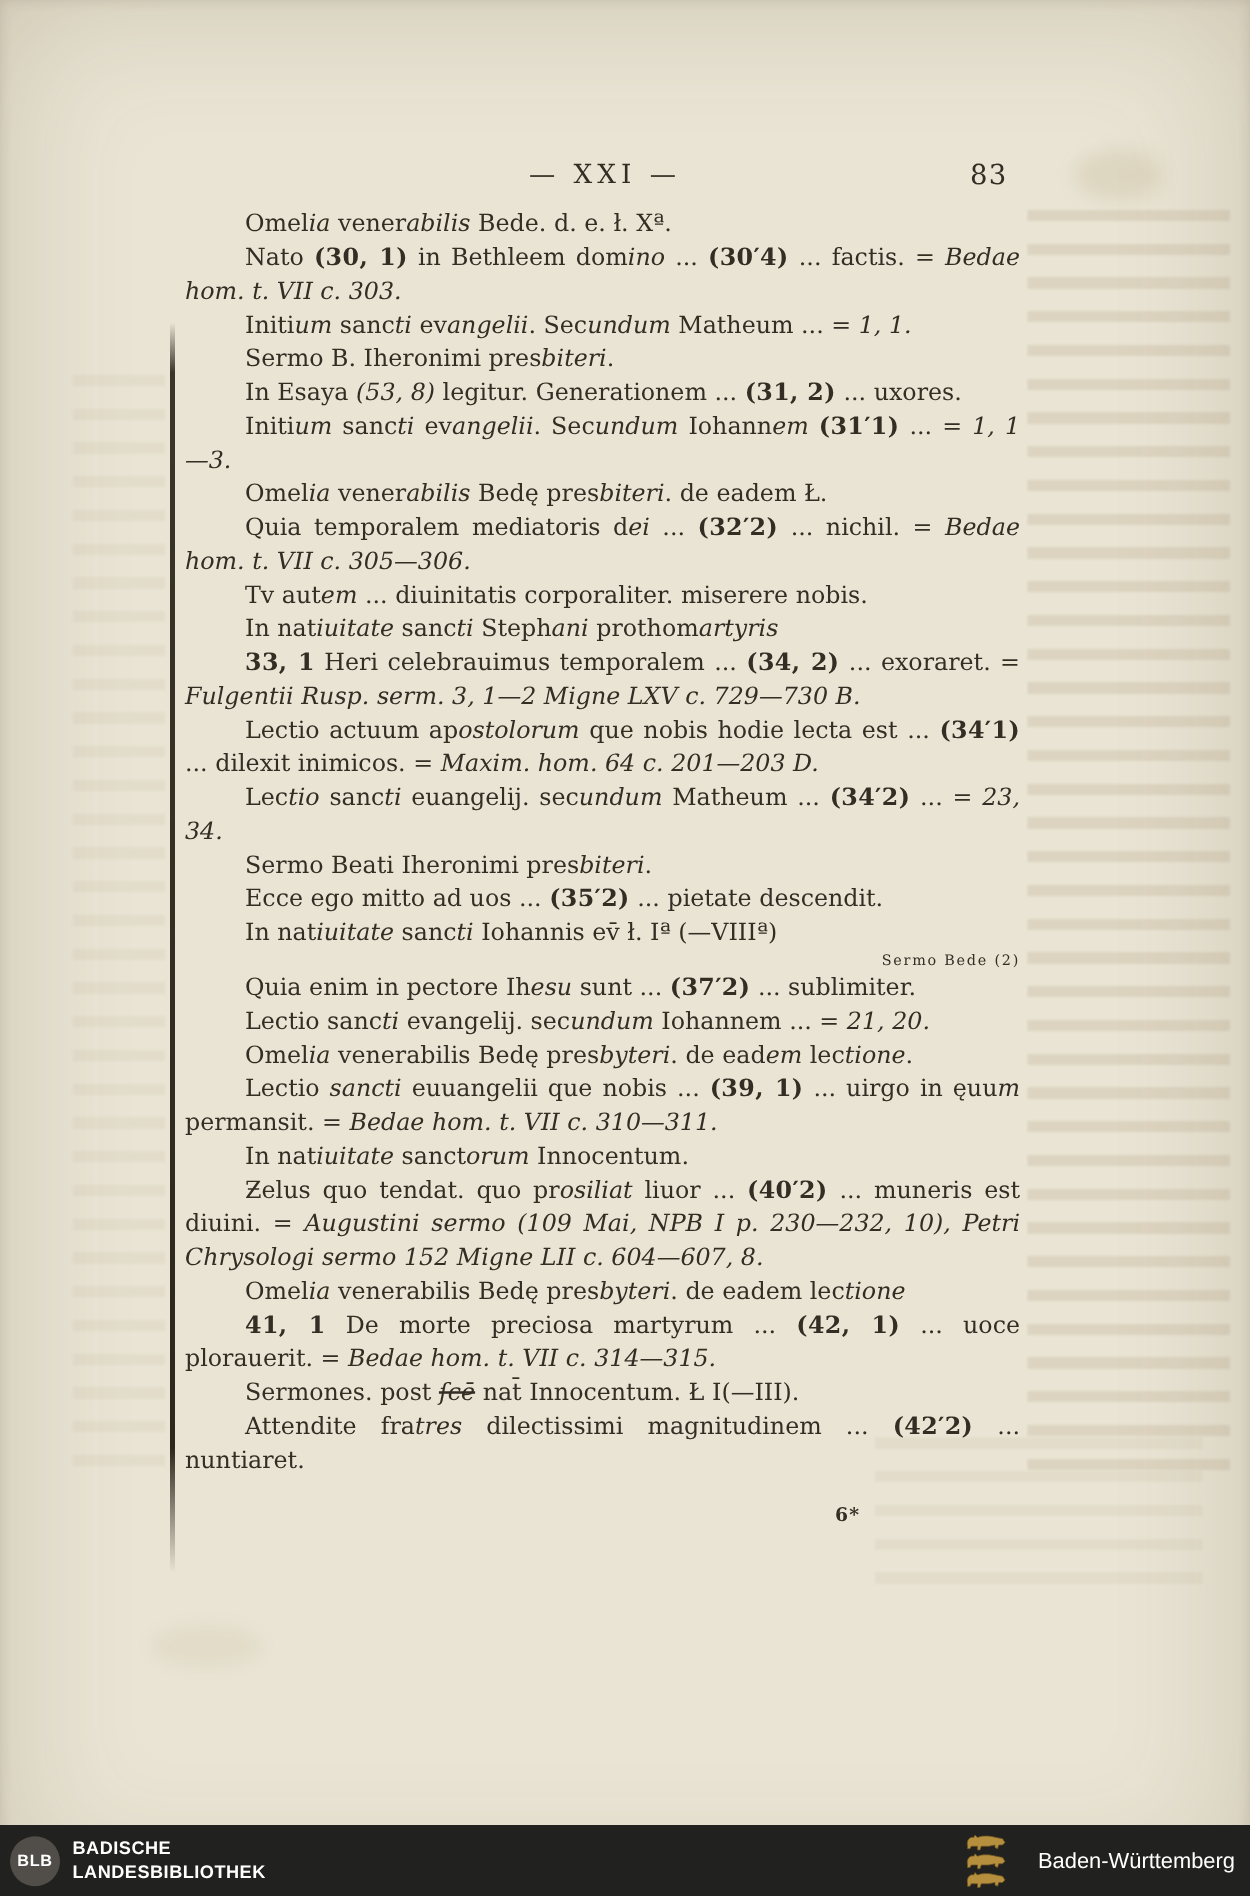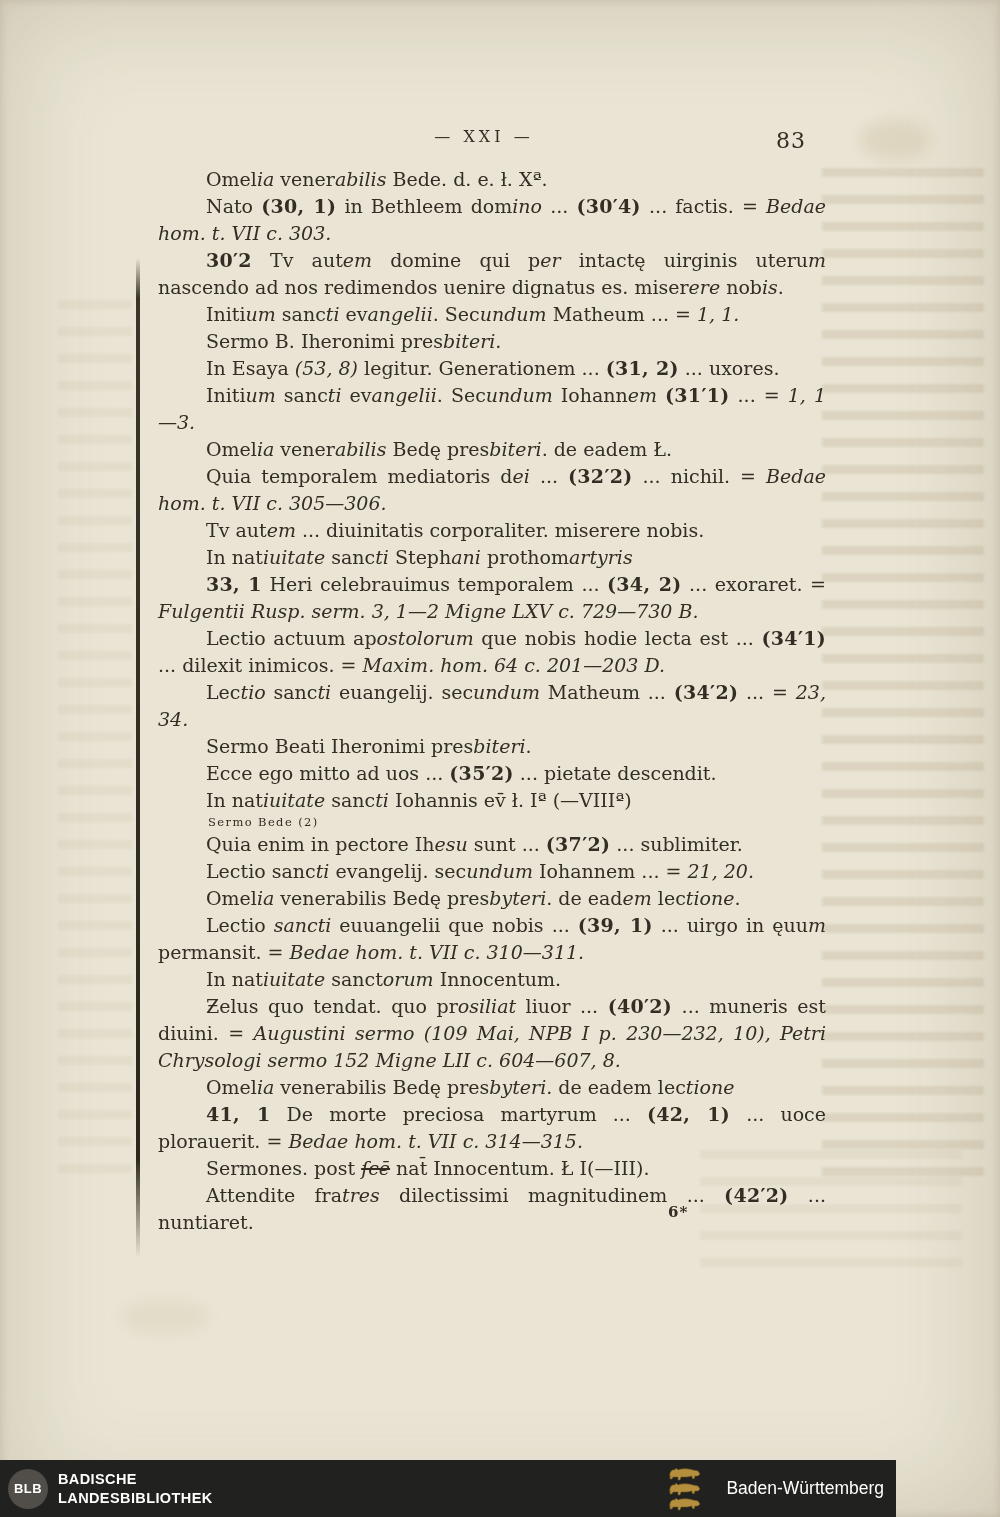--- a/index.html
+++ b/index.html
@@ -31,43 +31,43 @@
   
   .gutter-line{
     position:absolute;left:136px;top:258px;width:4px;height:1000px;
     background:linear-gradient(to bottom, rgba(28,22,12,0), rgba(28,22,12,.85) 4%,
                rgba(28,22,12,.92) 90%, rgba(28,22,12,0));
     border-radius:2px;filter:blur(.4px);
   }
   .header-row{position:absolute;left:150px;top:127px;width:668px;height:26px;}
   .section-label{
     position:absolute;left:0;right:0;text-align:center;
-    font-size:16px;letter-spacing:4px;
+    font-size:21px;letter-spacing:4px;
   }
   .page-number{position:absolute;right:12px;top:1px;font-size:22px;letter-spacing:1px;}
   .body-text{
-    position:absolute;left:158px;top:166px;width:668px;
+    position:absolute;left:148px;top:166px;width:668px;
     font-size:19px;line-height:27px;text-align:justify;
   }
   .para{margin:0;}
   .ind{text-indent:48px;}
   .small{
     font-size:11.5px;line-height:17px;letter-spacing:1.4px;
-    text-indent:50px;text-align:left;
+    text-indent:50px;text-align:right;
   }
   .i{font-style:italic;}
   .b{font-weight:700;letter-spacing:.3px;}
   .st{text-decoration:line-through;text-decoration-thickness:2px;font-style:italic;}
   .signature{
     position:absolute;left:668px;top:1203px;
     font-size:15px;font-weight:700;letter-spacing:1px;
   }
   
   .footer{
-    position:absolute;left:0;bottom:0;width:896px;height:57px;
+    position:absolute;left:0;bottom:0;width:1000px;height:57px;
     background:var(--footer-bg,#21211f);
     display:flex;align-items:center;justify-content:space-between;
     font-family:"Liberation Sans", sans-serif;
   }
   .footer-left{display:flex;align-items:center;gap:10px;padding-left:8px;}
   .blb-circle{
     width:40px;height:40px;border-radius:50%;
     background:#514e49;color:var(--footer-text,#fff);
     display:flex;align-items:center;justify-content:center;
     font-weight:700;font-size:13px;letter-spacing:.5px;
@@ -90,21 +90,20 @@
   <div class="gutter-line"></div>
 
   <div class="header-row">
     <div class="section-label">—  XXI  —</div>
     <div class="page-number">83</div>
   </div>
 
   <div class="body-text">
       <p class="para ind">Omel<span class="i">ia</span> vener<span class="i">abilis</span> Bede. d. e. ł. Xª.</p>
       <p class="para ind">Nato <span class="b">(30, 1)</span> in Bethleem dom<span class="i">ino</span> ... <span class="b">(30′4)</span> ... factis. = <span class="i">Bedae hom. t. VII c. 303.</span></p>
-      <p class="para ind"><span class="b">30′2</span> Tv aut<span class="i">em</span> domine qui p<span class="i">er</span> intactę uirginis uteru<span class="i">m</span> nascendo ad nos redimendos uenire dignatus es. miser<span class="i">ere</span> nob<span class="i">is</span>.</p>
       <p class="para ind">Initi<span class="i">um</span> sanc<span class="i">ti</span> ev<span class="i">angelii</span>. Sec<span class="i">undum</span> Matheum ... = <span class="i">1, 1.</span></p>
       <p class="para ind">Sermo B. Iheronimi pres<span class="i">biteri</span>.</p>
       <p class="para ind">In Esaya <span class="i">(53, 8)</span> legitur. Generationem ... <span class="b">(31, 2)</span> ... uxores.</p>
       <p class="para ind">Initi<span class="i">um</span> sanc<span class="i">ti</span> ev<span class="i">angelii</span>. Sec<span class="i">undum</span> Iohann<span class="i">em</span> <span class="b">(31′1)</span> ... = <span class="i">1, 1—3.</span></p>
       <p class="para ind">Omel<span class="i">ia</span> vener<span class="i">abilis</span> Bedę pres<span class="i">biteri</span>. de eadem Ł.</p>
       <p class="para ind">Quia temporalem mediatoris d<span class="i">ei</span> ... <span class="b">(32′2)</span> ... nichil. = <span class="i">Bedae hom. t. VII c. 305—306.</span></p>
       <p class="para ind">Tv aut<span class="i">em</span> ... diuinitatis corporaliter. miserere nobis.</p>
       <p class="para ind">In nat<span class="i">iuitate</span> sanc<span class="i">ti</span> Steph<span class="i">ani</span> prothom<span class="i">artyris</span></p>
       <p class="para ind"><span class="b">33, 1</span> Heri celebrauimus temporalem ... <span class="b">(34, 2)</span> ... exoraret. = <span class="i">Fulgentii Rusp. serm. 3, 1—2 Migne LXV c. 729—730 B.</span></p>
       <p class="para ind">Lectio actuum ap<span class="i">ostolorum</span> que nobis hodie lecta est ... <span class="b">(34′1)</span> ... dilexit inimicos. = <span class="i">Maxim. hom. 64 c. 201—203 D.</span></p>

